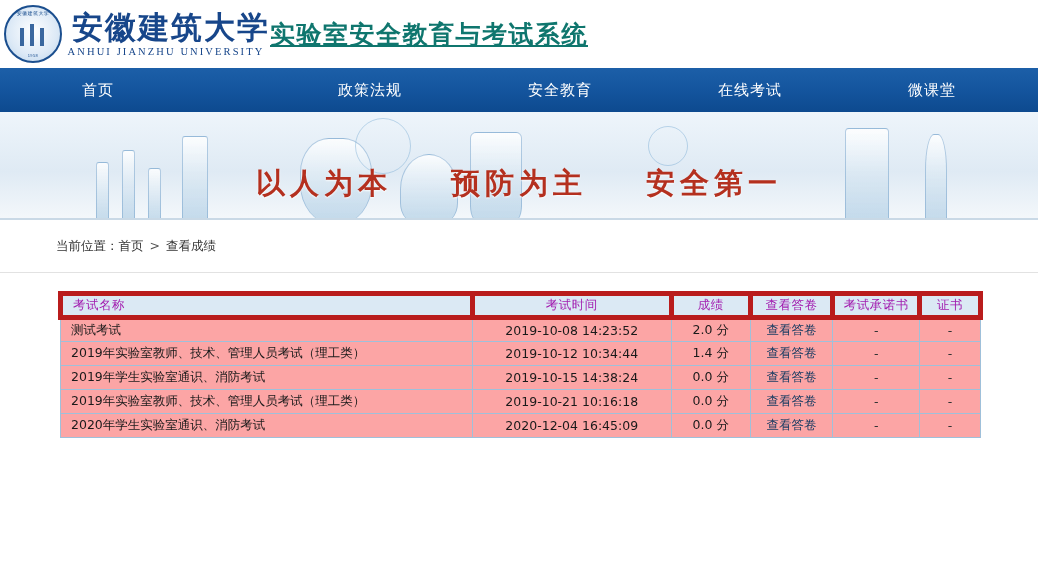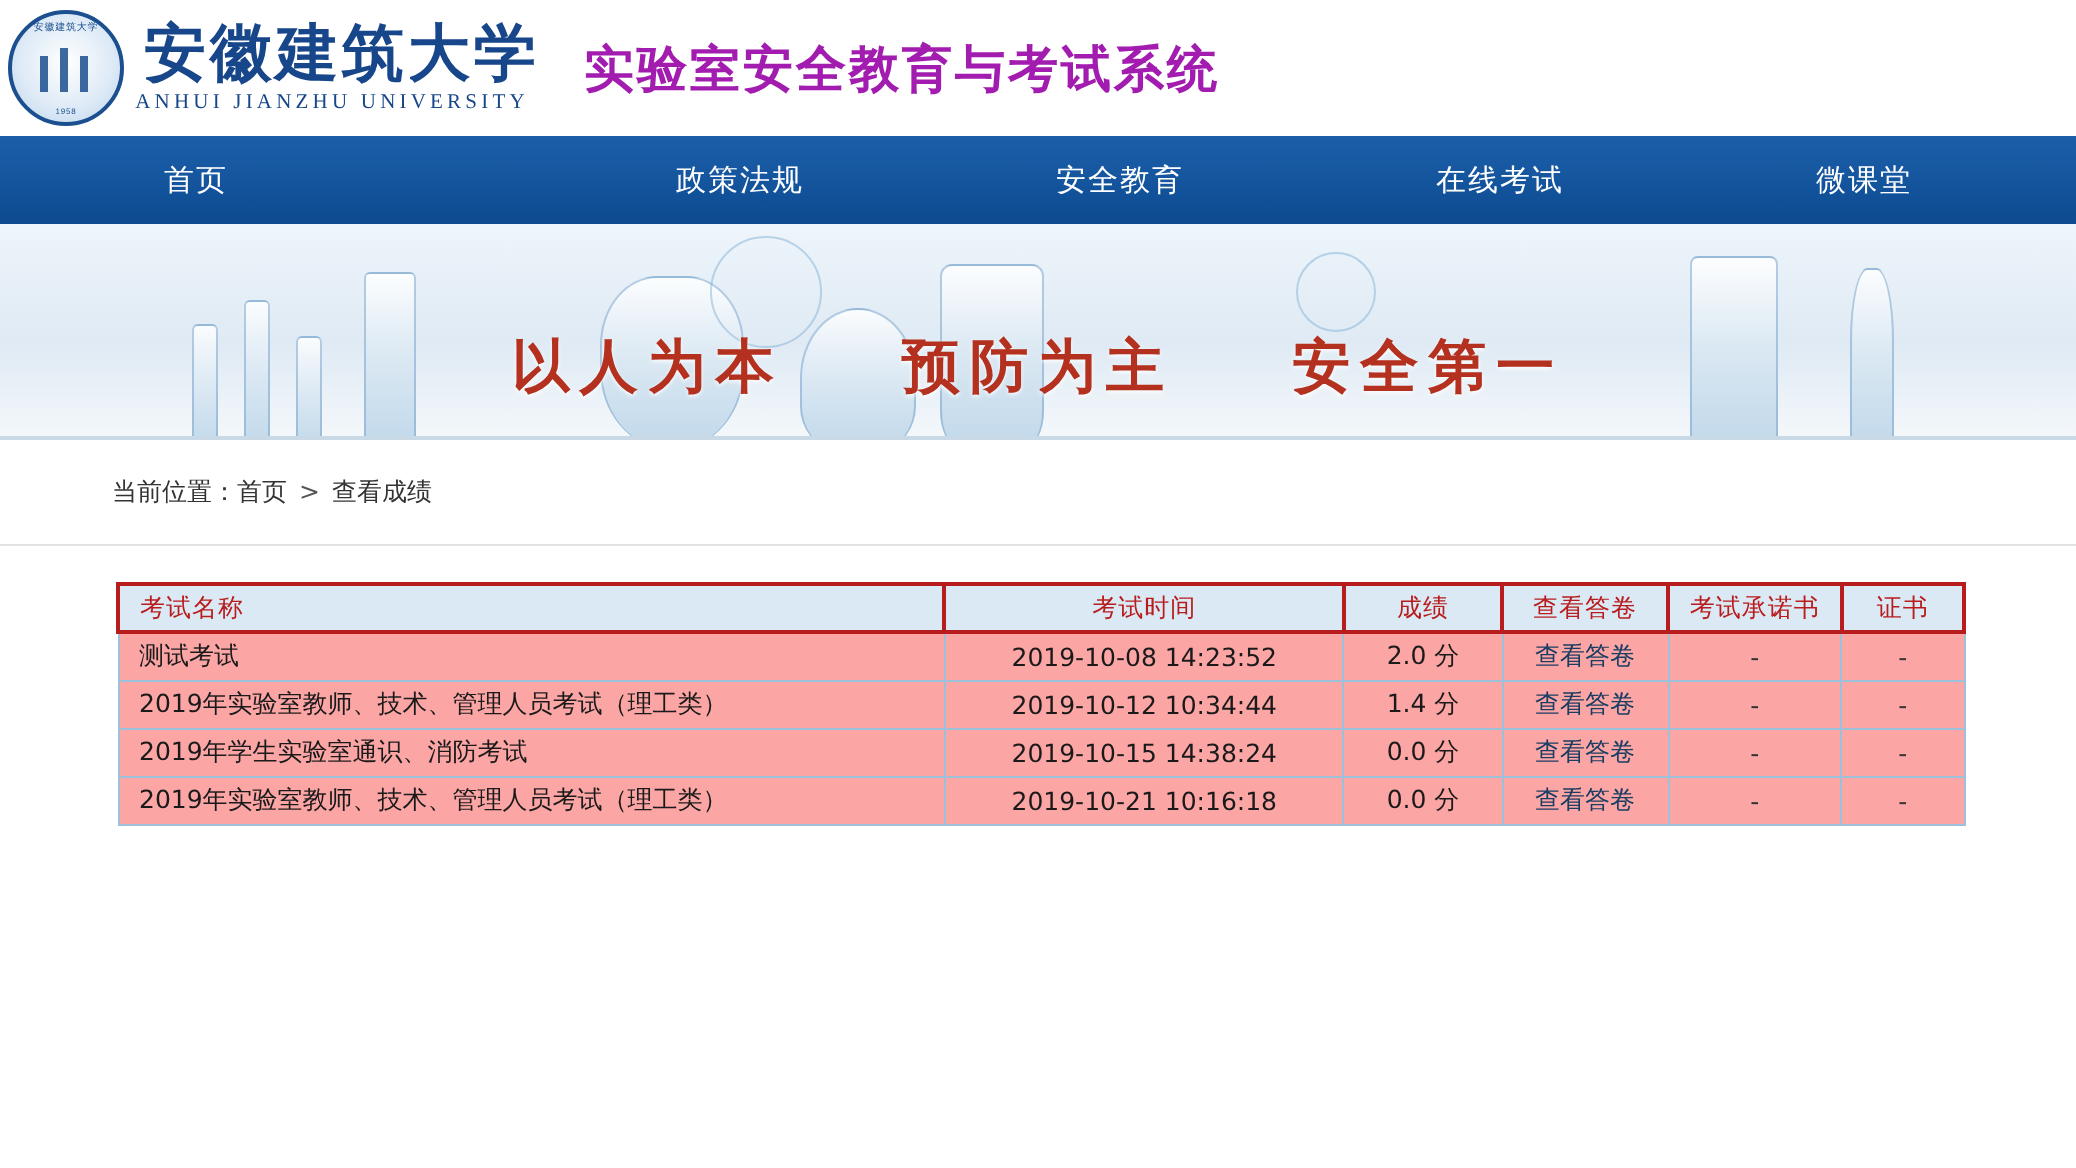--- a/index.html
+++ b/index.html
@@ -65,26 +65,26 @@
   .logo-en {
     font-family: "Liberation Serif", serif;
     font-size: 10.5px;
     color: #17468a;
     letter-spacing: 2.1px;
     margin-top: 2px;
     text-align: center;
   }
   .logo-block { display: flex; flex-direction: column; justify-content: center; }
   .sys-title {
-    margin-left: 22px;
     font-family: "DejaVu Sans", sans-serif;
     font-size: 25px;
     font-weight: 700;
-    color: #a21caf;
+    color: #0f766e;
     letter-spacing: 1.5px;
+    text-decoration: underline;
   }
 
   
   .nav {
     height: 44px;
     background: linear-gradient(180deg, #1c5fa8 0%, #14559e 50%, #0d4a8f 100%);
     display: flex;
     align-items: center;
   }
   .nav-item {
@@ -181,24 +181,24 @@
   }
   table.scores {
     width: 100%;
     border-collapse: collapse;
     font-family: "DejaVu Sans", sans-serif;
     font-size: 12.5px;
     color: #1a1a1a;
   }
   table.scores th {
     background: #dbe9f4;
-    border: 2px solid #b91c1c;
+    border: 5px solid #b91c1c;
     height: 24px;
     font-weight: 400;
-    color: #b91c1c;
+    color: #a21caf;
     letter-spacing: .5px;
   }
   table.scores td {
     border: 1px solid #9fc0da;
     height: 24px;
     padding: 0 6px;
     background: #fca5a5;
   }
   .col-name  { width: 420px; text-align: left; padding-left: 10px !important; }
   .col-time  { width: 202px; text-align: center; }
@@ -309,17 +309,25 @@
           <td class="col-cert dash">-</td>
         </tr>
         <tr>
           <td class="col-name">2019年实验室教师、技术、管理人员考试（理工类）</td>
           <td class="col-time">2019-10-21 10:16:18</td>
           <td class="col-score">0.0 分</td>
           <td class="col-view"><span class="link-view">查看答卷</span></td>
           <td class="col-pledge dash">-</td>
           <td class="col-cert dash">-</td>
         </tr>
+        <tr>
+          <td class="col-name">2020年学生实验室通识、消防考试</td>
+          <td class="col-time">2020-12-04 16:45:09</td>
+          <td class="col-score">0.0 分</td>
+          <td class="col-view"><span class="link-view">查看答卷</span></td>
+          <td class="col-pledge dash">-</td>
+          <td class="col-cert dash">-</td>
+        </tr>
       </tbody>
     </table>
   </div>
 
 </div>
 
 </body></html>

